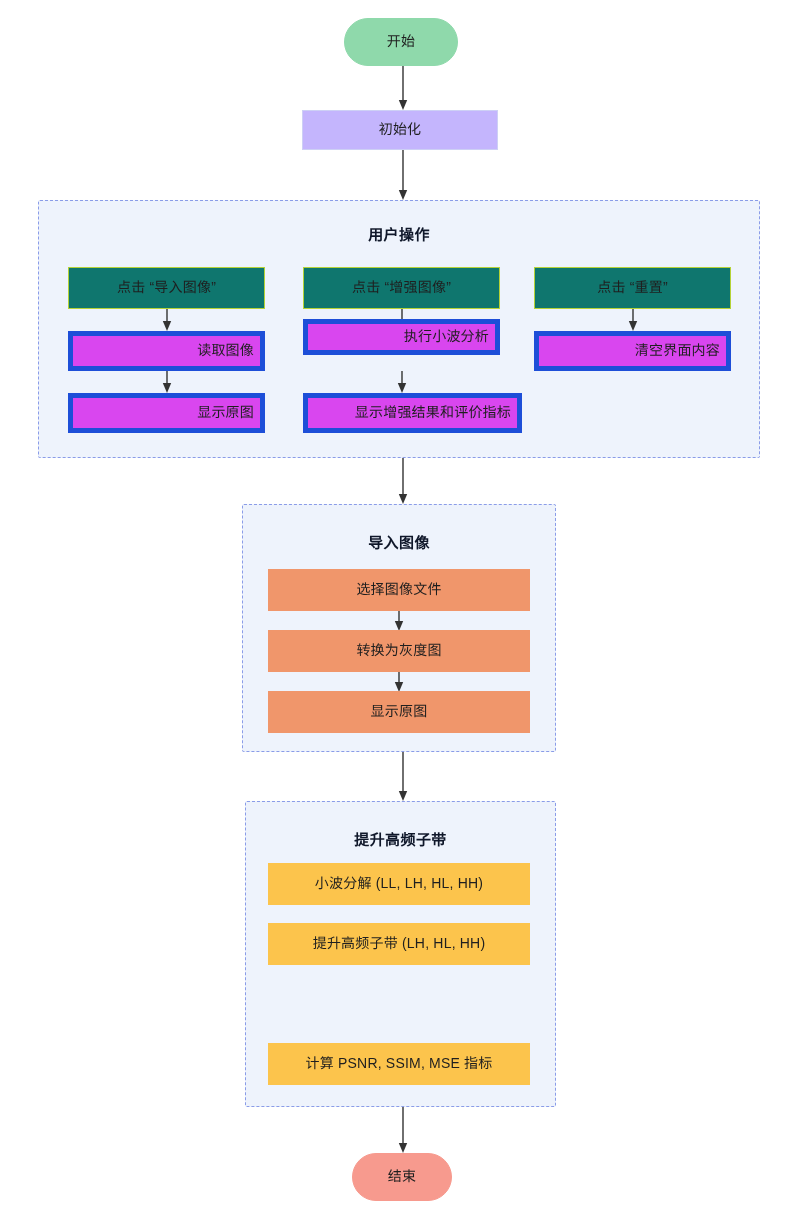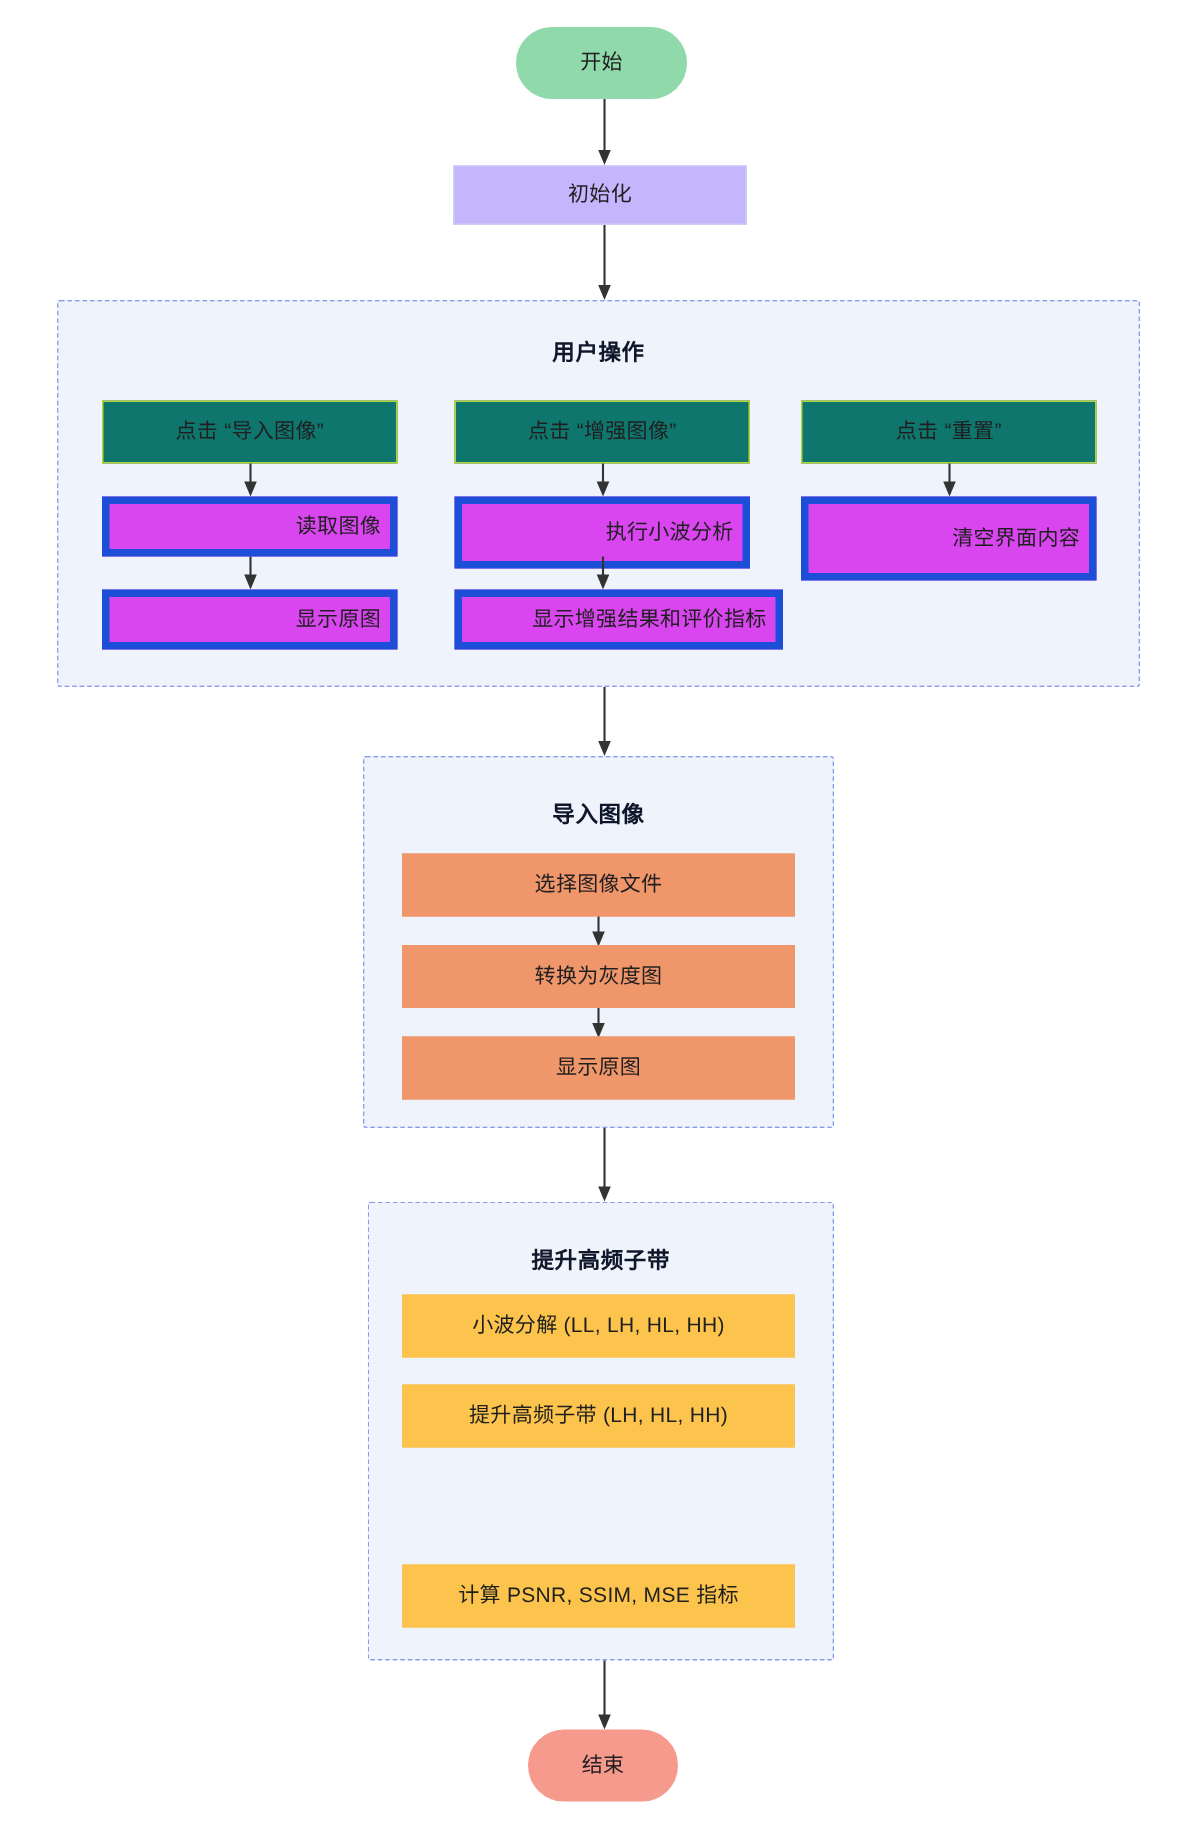--- a/index.html
+++ b/index.html
@@ -142,39 +142,39 @@
     <span>显示原图</span>
   </div>
 
   <div class="node node-action" style="left:303px; top:267px; width:197px; height:42px;">
     <span>点击 “增强图像”</span>
   </div>
   <svg class="edge" style="left:401px; top:309px; width:2px; height:22px;" viewBox="0 0 2 22">
     <line x1="1" y1="0" x2="1" y2="14"></line>
     <polygon points="1,22 -3.2,12 5.2,12"></polygon>
   </svg>
-  <div class="node node-sub" style="left:303px; top:331px; width:197px; height:48px;">
+  <div class="node node-sub" style="left:303px; top:319px; width:197px; height:36px;">
     <span>执行小波分析</span>
   </div>
   <svg class="edge" style="left:401px; top:371px; width:2px; height:22px;" viewBox="0 0 2 22">
     <line x1="1" y1="0" x2="1" y2="14"></line>
     <polygon points="1,22 -3.2,12 5.2,12"></polygon>
   </svg>
   <div class="node node-sub" style="left:303px; top:393px; width:219px; height:40px;">
     <span>显示增强结果和评价指标</span>
   </div>
 
   <div class="node node-action" style="left:534px; top:267px; width:197px; height:42px;">
     <span>点击 “重置”</span>
   </div>
   <svg class="edge" style="left:632px; top:309px; width:2px; height:22px;" viewBox="0 0 2 22">
     <line x1="1" y1="0" x2="1" y2="14"></line>
     <polygon points="1,22 -3.2,12 5.2,12"></polygon>
   </svg>
-  <div class="node node-sub" style="left:534px; top:331px; width:197px; height:56px;padding-left:21px;">
+  <div class="node node-sub" style="left:534px; top:331px; width:197px; height:40px;padding-left:21px;">
     <span>清空界面内容</span>
   </div>
 
   <svg class="edge" style="left:402px; top:458px; width:2px; height:46px;" viewBox="0 0 2 46">
     <line x1="1" y1="0" x2="1" y2="38"></line>
     <polygon points="1,46 -3.2,36 5.2,36"></polygon>
   </svg>
 
   <div class="cluster" style="left:242px; top:504px; width:314px; height:248px;">
     <div class="cluster-title" style="top:26px;">导入图像</div>

